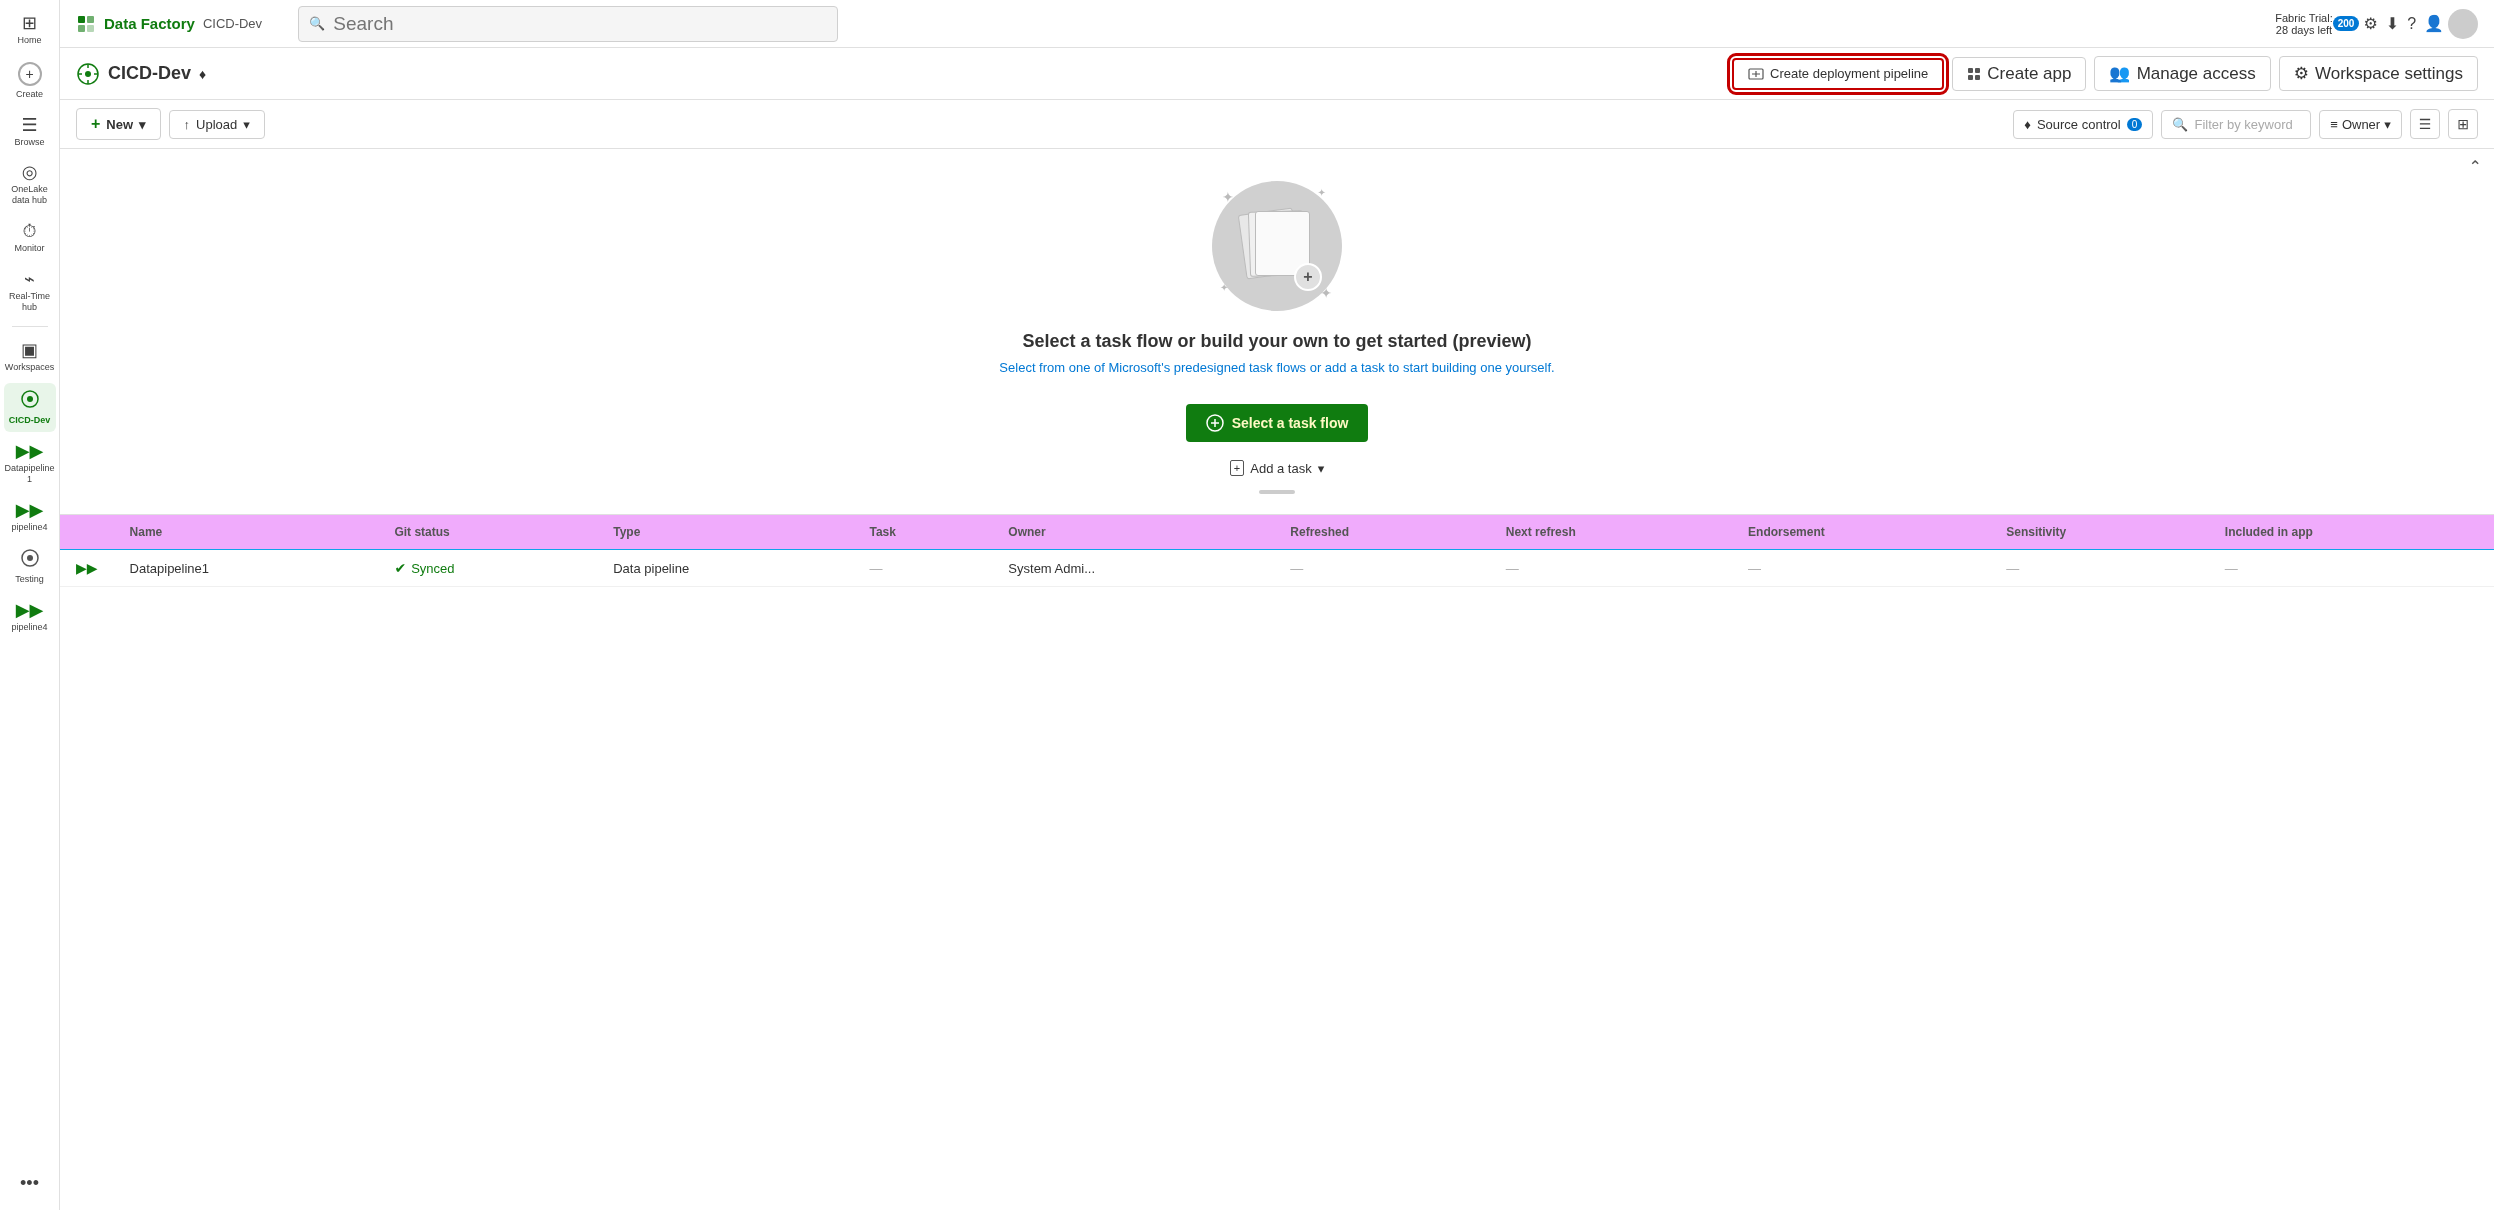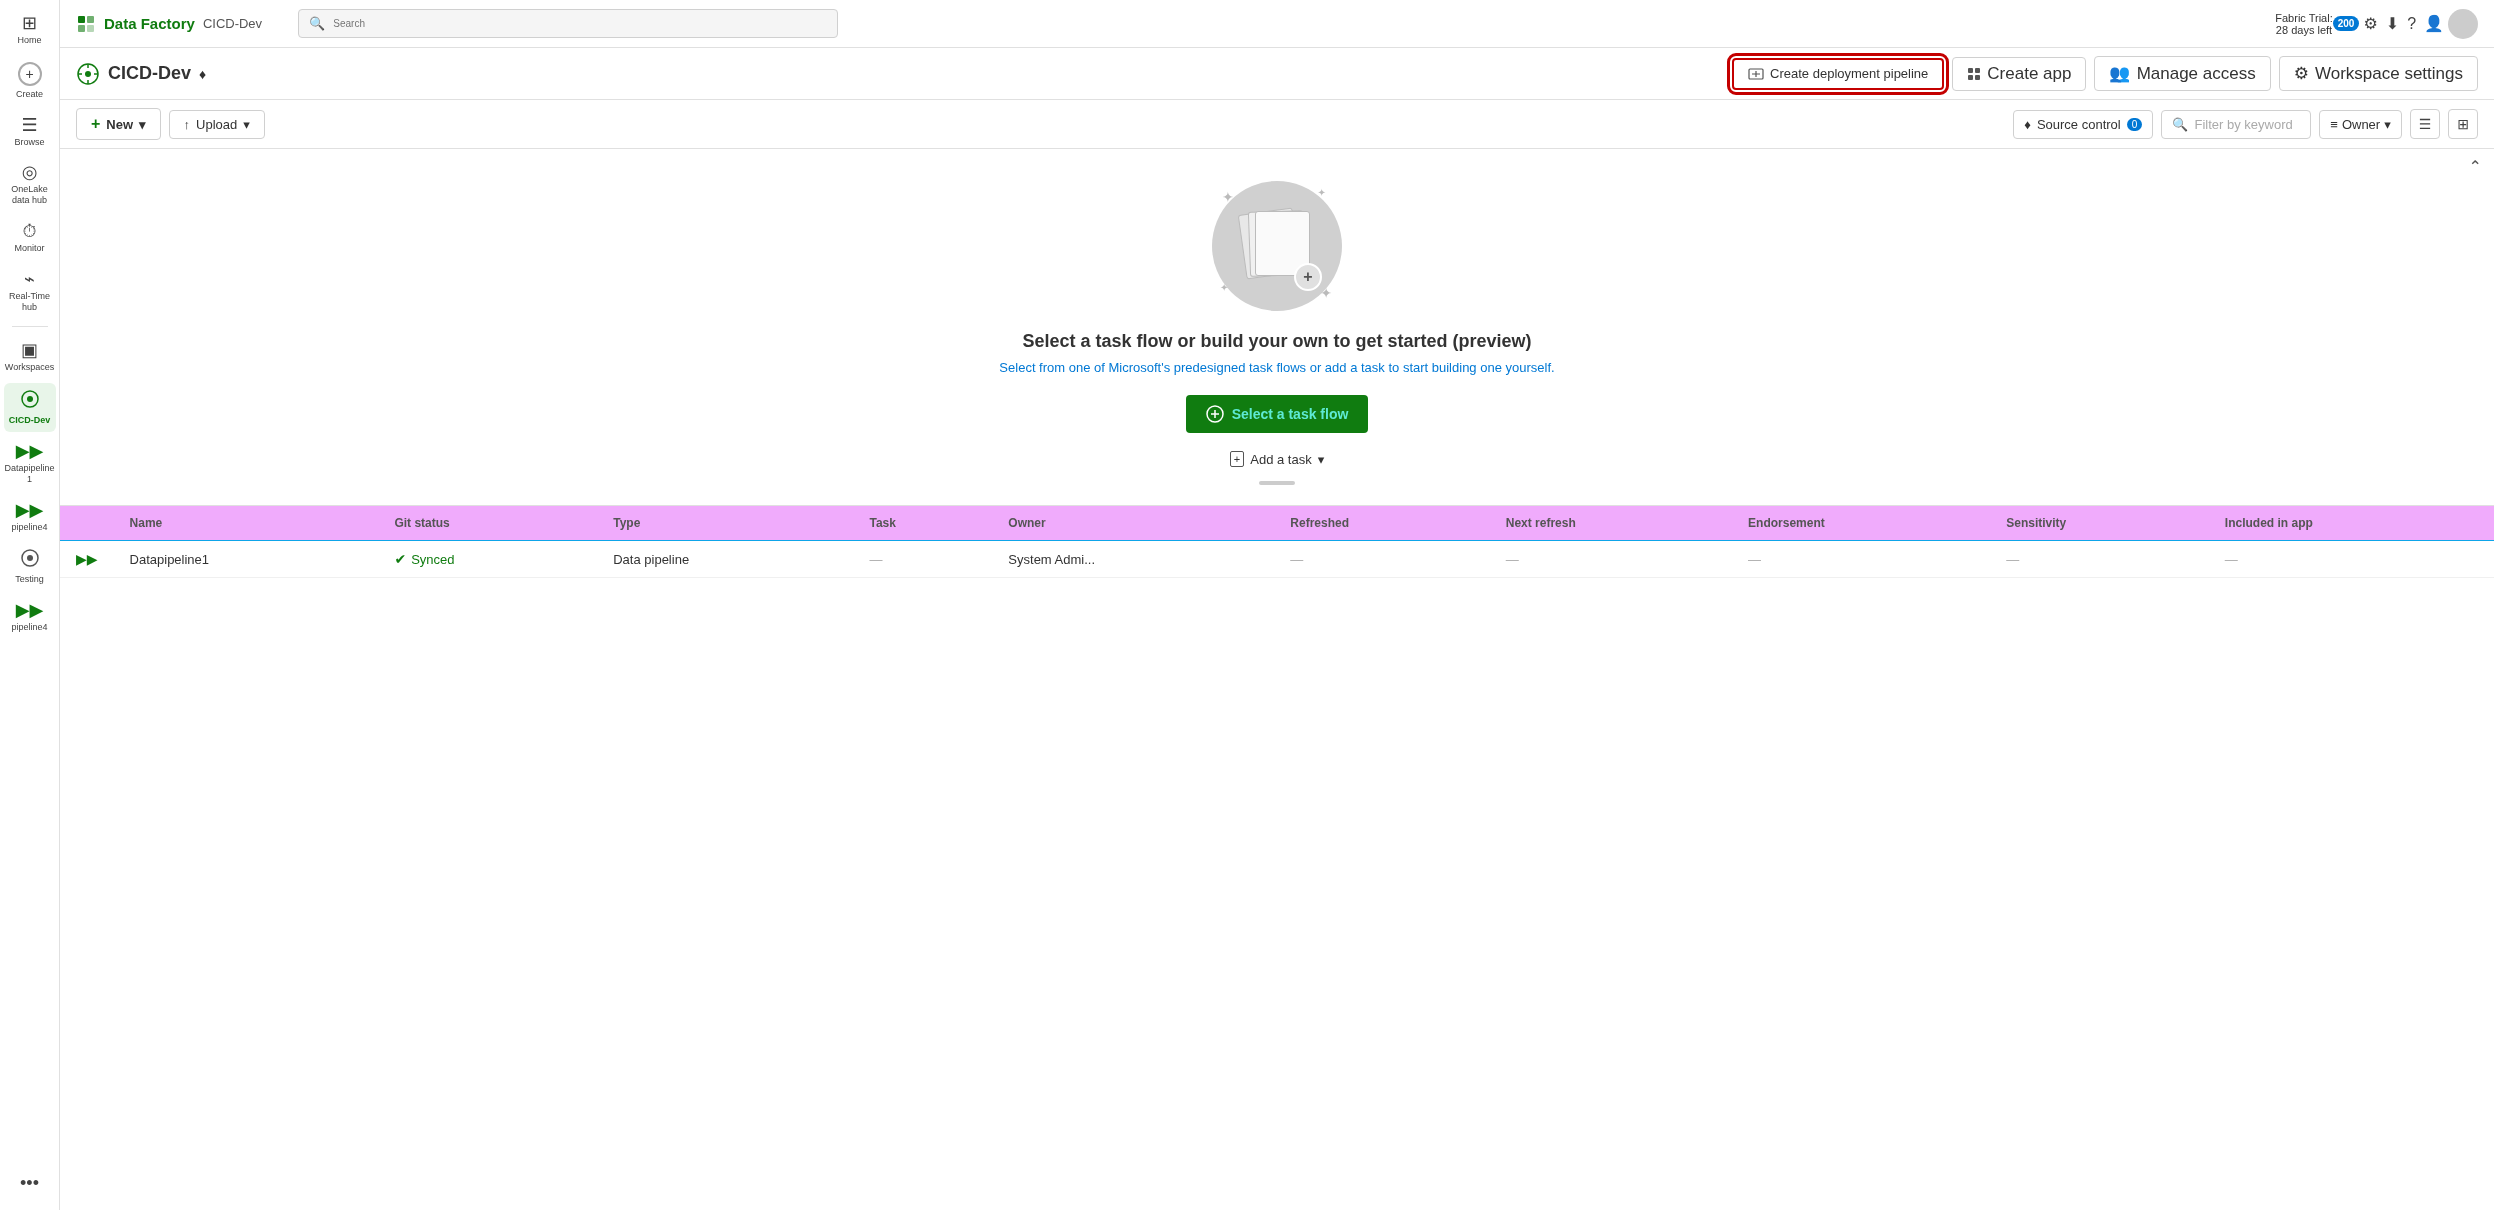--- a/index.html
+++ b/index.html
@@ -56,21 +56,21 @@
       margin: 0 24px;
       display: flex;
       align-items: center;
       background: #f5f5f5;
       border: 1px solid #d0d0d0;
       border-radius: 4px;
       padding: 6px 10px;
       gap: 8px;
       color: #666;
     }
-    .topbar-search input { border: none; background: transparent; outline: none; width: 100%; font-size: 10px; color: #0f766e; }
+    .topbar-search input { border: none; background: transparent; outline: none; width: 100%; font-size: 19px; color: #0f766e; }
     .topbar-right { margin-left: auto; display: flex; align-items: center; gap: 0; }
     .fabric-trial { font-size: 11px; text-align: center; color: #333; }
     .badge-100 {
       background: #0078d4;
       color: #fff;
       border-radius: 10px;
       font-size: 10px;
       padding: 2px 5px;
       font-weight: 600;
     }
@@ -254,25 +254,26 @@
 
     .hero-title { font-size: 18px; font-weight: 600; color: #333; margin-bottom: 8px; text-align: center; }
     .hero-sub { font-size: 13px; color: #555; margin-bottom: 20px; text-align: center; }
     .hero-sub span { color: #0078d4; }
     .btn-task-flow {
       display: flex; align-items: center; gap: 8px;
       padding: 10px 20px;
       background: #107c10;
       border: none;
       border-radius: 4px;
-      color: #5eead4;
+      color: #fef9c3;
       font-size: 14px;
       font-weight: 600;
       cursor: pointer;
       margin-bottom: 12px;
+      margin-top: 9px;
     }
     .btn-add-task {
       display: flex; align-items: center; gap: 6px;
       padding: 6px 14px;
       background: transparent;
       border: none;
       color: #333;
       font-size: 13px;
       cursor: pointer;
     }

